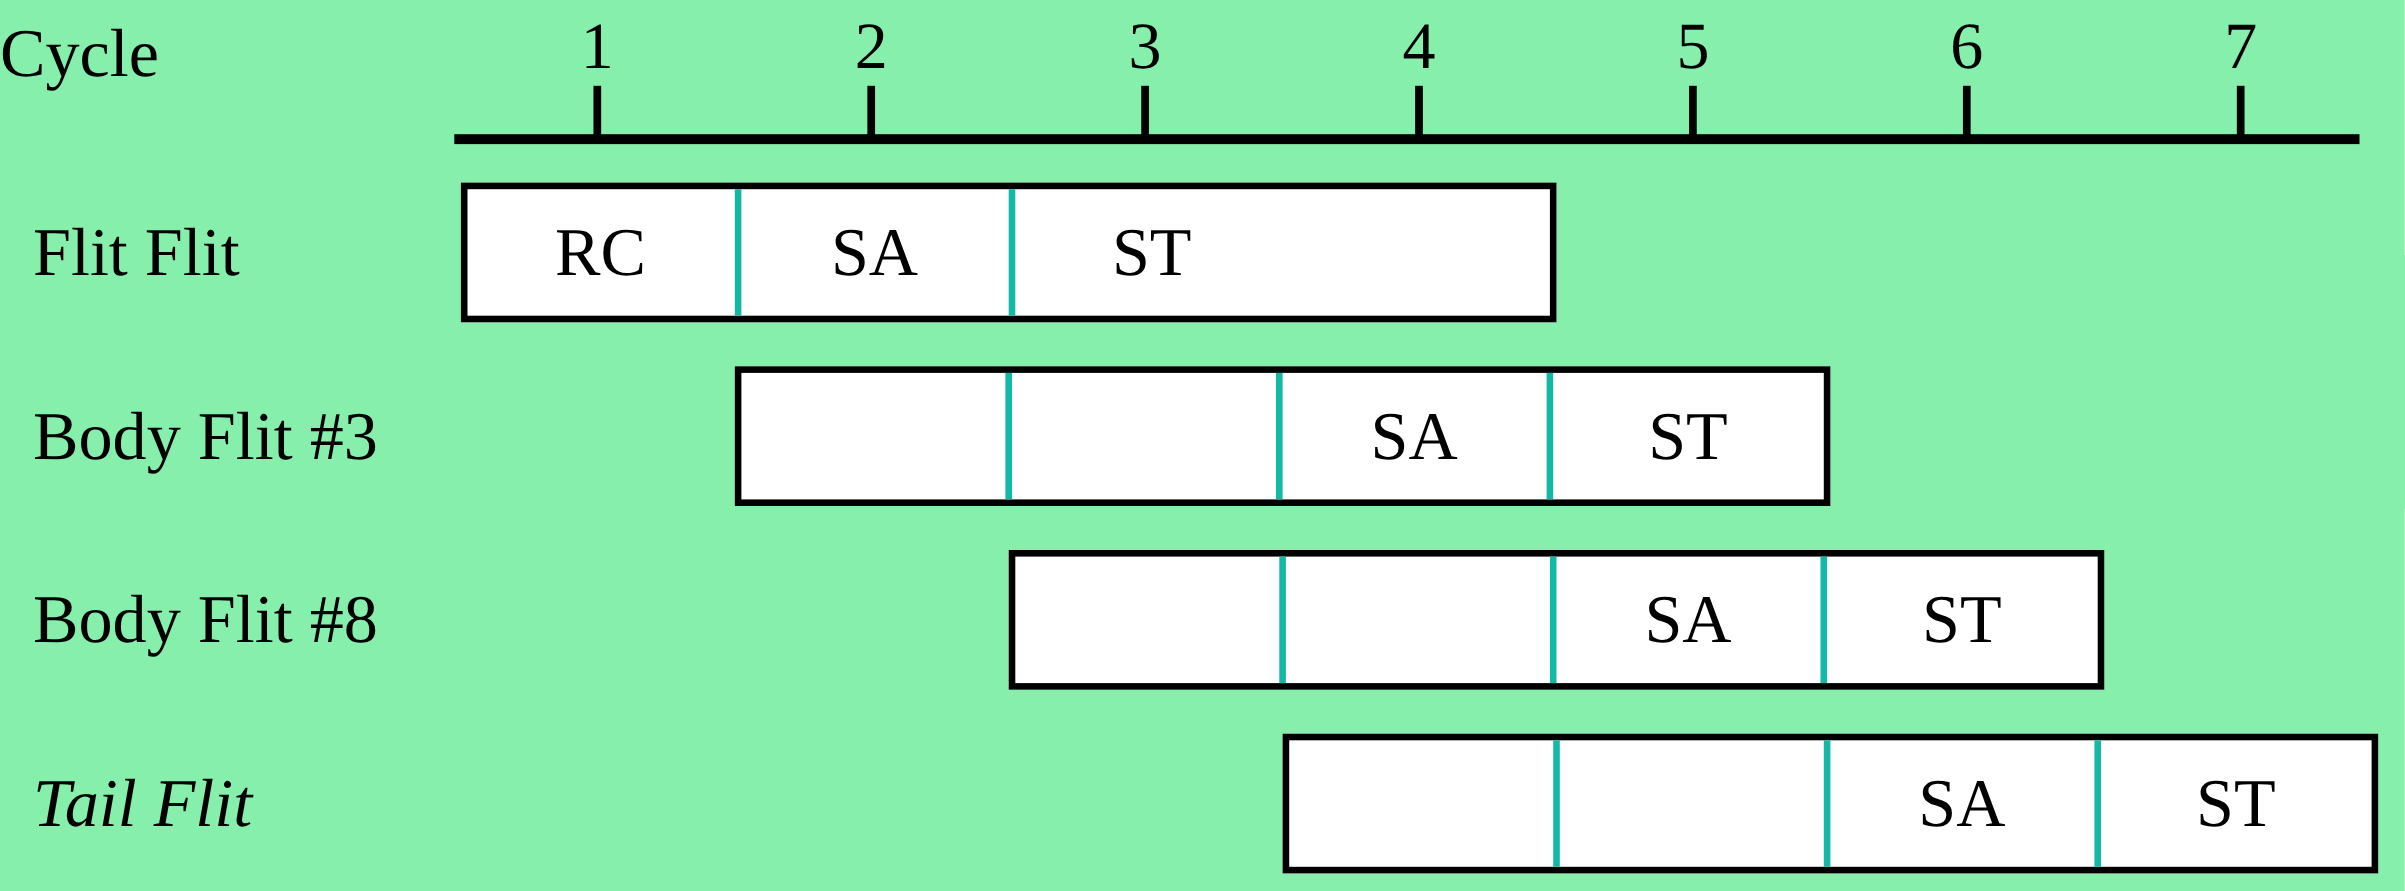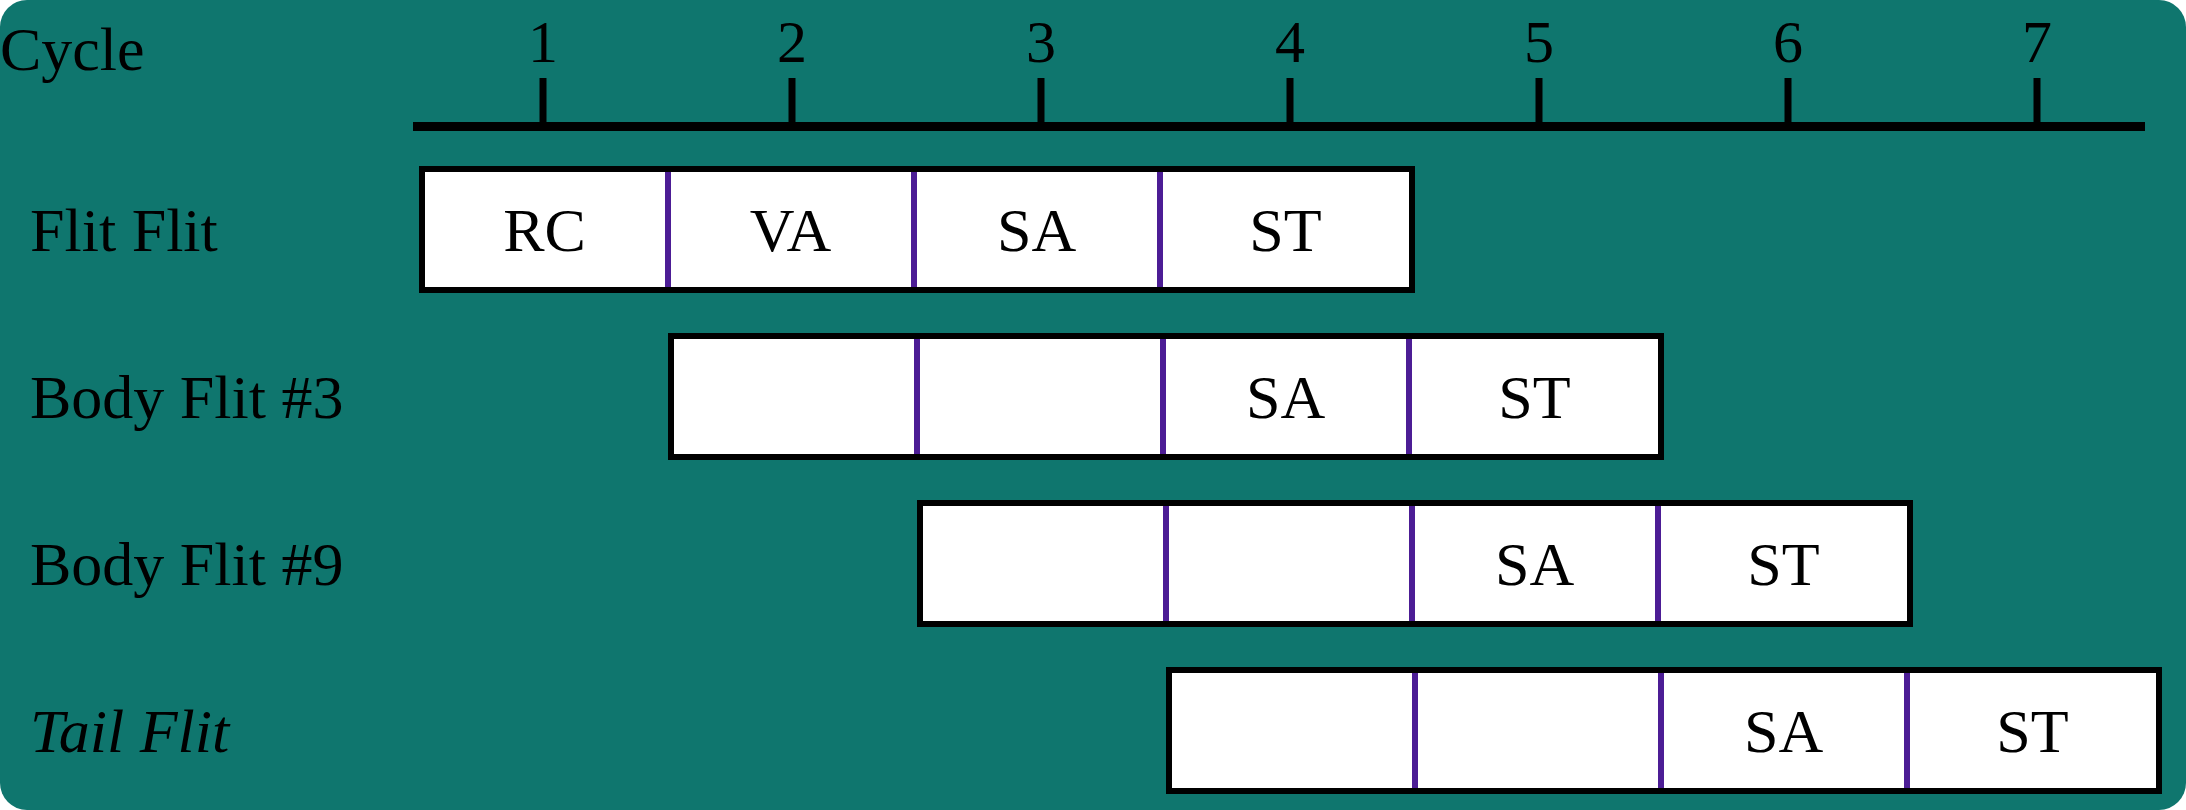--- a/index.html
+++ b/index.html
@@ -2,21 +2,21 @@
 <html><head>
 <meta charset="utf-8">
 <style>
   html,body{margin:0;padding:0;background:#ffffff;}
   body{
     width:2186px;height:810px;
     font-family:"Liberation Serif","DejaVu Serif",serif;
     color:#000000;
     overflow:hidden;
   }
-  #stage{position:relative;width:2186px;height:810px;background:#0f766e;border-radius:27px;}
+  #stage{position:relative;width:2186px;height:810px;background:#86efac;}
 
   
   .row-label{
     position:absolute;
     left:30px;
     font-size:62px;
     line-height:1;
     white-space:nowrap;
     color:#000;
   }
@@ -54,21 +54,21 @@
     display:flex;
     box-sizing:border-box;
     border:6px solid #000;
     background:#fff;
   }
   .cell{
     box-sizing:border-box;
     display:flex;
     align-items:center;
     justify-content:center;
-    border-right:6px solid #4c1d95;
+    border-right:6px solid #14b8a6;
     font-size:62px;
     line-height:1;
     height:100%;
   }
   .cell:last-child{border-right:none;}
   .cell.empty{color:transparent;}
 </style>
 </head>
 <body>
 
@@ -90,32 +90,31 @@
       <div class="tick-num" style="left: 1788px;">6</div>
       <div class="tick-mark" style="left: 1788px; top: 78px; height: 47px;"></div>
       <div class="tick-num" style="left: 2037px;">7</div>
       <div class="tick-mark" style="left: 2037px; top: 78px; height: 47px;"></div>
     </div>
   <div class="axis-line" id="axis-line" style="left: 413px; width: 1732px; top: 122px;"></div>
   <div id="rows">
       <div class="row-label" style="top: 198.5px;">Flit Flit</div>
       <div class="flit-row" style="left: 418.5px; top: 166px; width: 996px; height: 127px;">
         <div class="cell" style="width: 249px;">RC</div>
-        <div class="cell" style="width: 249px;">VA</div>
         <div class="cell" style="width: 249px;">SA</div>
         <div class="cell" style="width: 249px;">ST</div>
       </div>
       <div class="row-label" style="top: 365.5px;">Body Flit #3</div>
       <div class="flit-row" style="left: 667.5px; top: 333px; width: 996px; height: 127px;">
         <div class="cell empty" style="width: 249px;"></div>
         <div class="cell empty" style="width: 249px;"></div>
         <div class="cell" style="width: 249px;">SA</div>
         <div class="cell" style="width: 249px;">ST</div>
       </div>
-      <div class="row-label" style="top: 532.5px;">Body Flit #9</div>
+      <div class="row-label" style="top: 532.5px;">Body Flit #8</div>
       <div class="flit-row" style="left: 916.5px; top: 500px; width: 996px; height: 127px;">
         <div class="cell empty" style="width: 249px;"></div>
         <div class="cell empty" style="width: 249px;"></div>
         <div class="cell" style="width: 249px;">SA</div>
         <div class="cell" style="width: 249px;">ST</div>
       </div>
       <div class="row-label" style="top: 699.5px; font-style: italic;">Tail Flit</div>
       <div class="flit-row" style="left: 1165.5px; top: 667px; width: 996px; height: 127px;">
         <div class="cell empty" style="width: 249px;"></div>
         <div class="cell empty" style="width: 249px;"></div>

